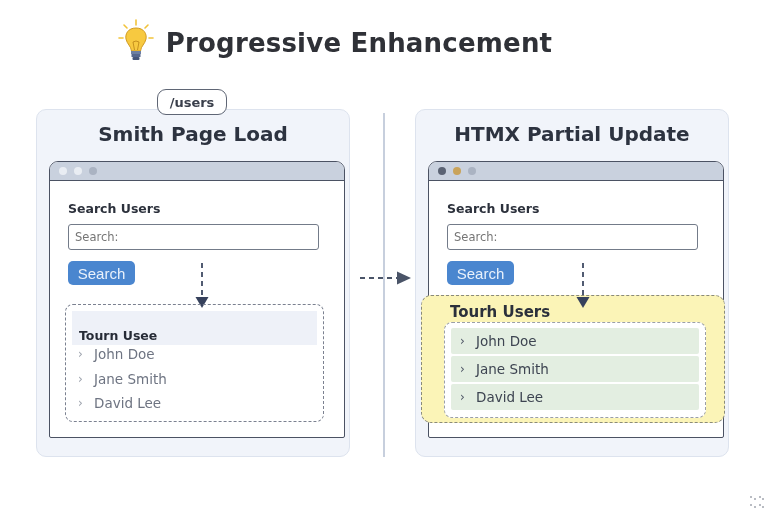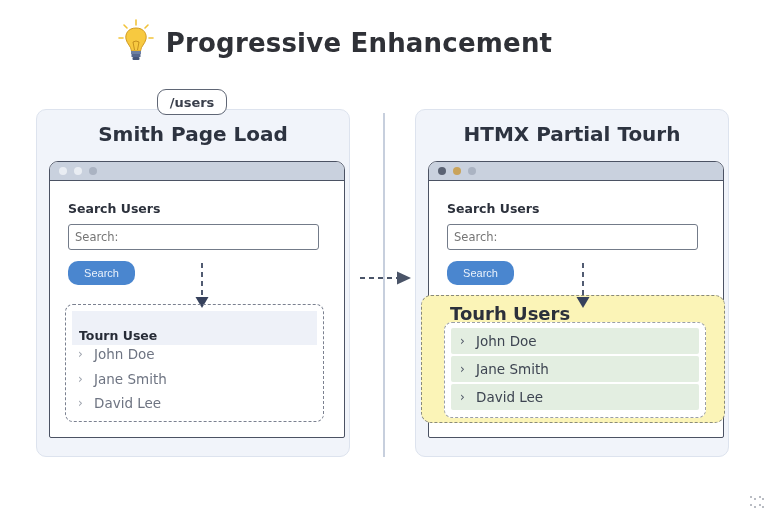--- a/index.html
+++ b/index.html
@@ -19,34 +19,34 @@
   .panel-heading { position: absolute; top: 12px; left: 0; width: 100%; text-align: center; font-size: 20px; font-weight: bold; color: #2d3340; }
 
   .browser { position: absolute; top: 51px; width: 296px; height: 277px; background: #ffffff; border: 1.5px solid #4b5263; border-radius: 9px 9px 2px 2px; overflow: visible; }
   .panel.left .browser { left: 12px; }
   .panel.right .browser { left: 12px; }
   .browser-bar { height: 19px; background: #c9d1de; border-bottom: 1.5px solid #4b5263; border-radius: 8px 8px 0 0; display: flex; align-items: center; padding-left: 9px; gap: 7px; }
   .dot { width: 8px; height: 8px; border-radius: 50%; }
 
   .form-label { position: absolute; left: 18px; top: 39px; font-size: 12.5px; font-weight: bold; color: #2c313c; }
   .search-input { position: absolute; left: 18px; top: 62px; width: 251px; height: 25px; border: 1.2px solid #737b89; border-radius: 3px; background: #fff; font-size: 11.5px; color: #7b818c; padding: 12px 6px; font-family: "DejaVu Sans", sans-serif; }
-  .search-btn { position: absolute; left: 18px; top: 99px; width: 67px; height: 24px; background: #4a86cf; color: #e9f1fb; border: none; border-radius: 10px; font-size: 11px; display: flex; align-items: center; justify-content: center; }
+  .search-btn { position: absolute; left: 18px; top: 99px; width: 67px; height: 24px; background: #4a86cf; color: #e9f1fb; border: none; border-radius: 5px; font-size: 15px; display: flex; align-items: center; justify-content: center; }
 
   .v-arrow { position: absolute; top: 101px; width: 14px; height: 47px; }
 
   
   .results-left { position: absolute; left: 15px; top: 142px; width: 259px; height: 118px; border: 1.3px dashed #7b8190; border-radius: 8px; }
   .results-left .res-header { position: absolute; left: 6px; top: 6px; width: 245px; height: 25px; background: #eef1f8; font-size: 12.5px; font-weight: bold; color: #262b36; padding: 17px 7px; }
   .results-left .res-list { position: absolute; left: 12px; top: 37px; }
   .results-left .res-item { height: 24.5px; display: flex; align-items: center; gap: 6px; font-size: 13.5px; color: #6e7482; }
   .chev { font-size: 12px; color: #9aa0ab; width: 10px; display: inline-block; }
 
   
   .swap-area { position: absolute; left: -8px; top: 133px; width: 304px; height: 128px; background: #fbf4b7; border: 1.3px dashed #8a8a7a; border-radius: 10px; }
-  .swap-area .res-header { position: absolute; left: 28px; top: 7px; font-size: 18px; font-weight: bold; color: #2b303b; }
+  .swap-area .res-header { position: absolute; left: 28px; top: 7px; font-size: 15px; font-weight: bold; color: #2b303b; }
   .swap-inner { position: absolute; left: 22px; top: 26px; width: 262px; height: 96px; background: #ffffff; border: 1.3px dashed #9a9fa8; border-radius: 8px; padding: 5px 6px; }
   .swap-inner .res-item { height: 26px; margin-bottom: 2px; background: #e3eee1; border-radius: 2px; display: flex; align-items: center; gap: 6px; padding-left: 9px; font-size: 13.5px; color: #3d4451; }
   .swap-inner .chev { color: #4b5263; }
 
   .divider { position: absolute; left: 383px; top: 113px; width: 2px; height: 344px; background: #c7cfdd; }
   .h-arrow { position: absolute; left: 358px; top: 270px; width: 54px; height: 16px; }
 
   .corner-mark { position: absolute; left: 749px; top: 495px; width: 16px; height: 14px; }
 </style>
 </head>
@@ -110,21 +110,21 @@
   </div>
 </div>
 
 <div class="divider"></div>
 <svg class="h-arrow" viewBox="0 0 54 16">
   <line x1="2" y1="8" x2="40" y2="8" stroke="#4a5468" stroke-width="1.8" stroke-dasharray="5,4"></line>
   <path d="M39 1.5 L53 8 L39 14.5 Z" fill="#4a5468"></path>
 </svg>
 
 <div class="panel right">
-  <div class="panel-heading">HTMX Partial Tourh</div>
+  <div class="panel-heading">HTMX Partial Update</div>
 
   <div class="browser">
     <div class="browser-bar">
       <span class="dot" style="background:#5a6273"></span>
       <span class="dot" style="background:#c9a35a"></span>
       <span class="dot" style="background:#aab3c2"></span>
     </div>
 
     <div class="form-label">Search Users</div>
     <input class="search-input" type="text" placeholder="Search:" style="">

